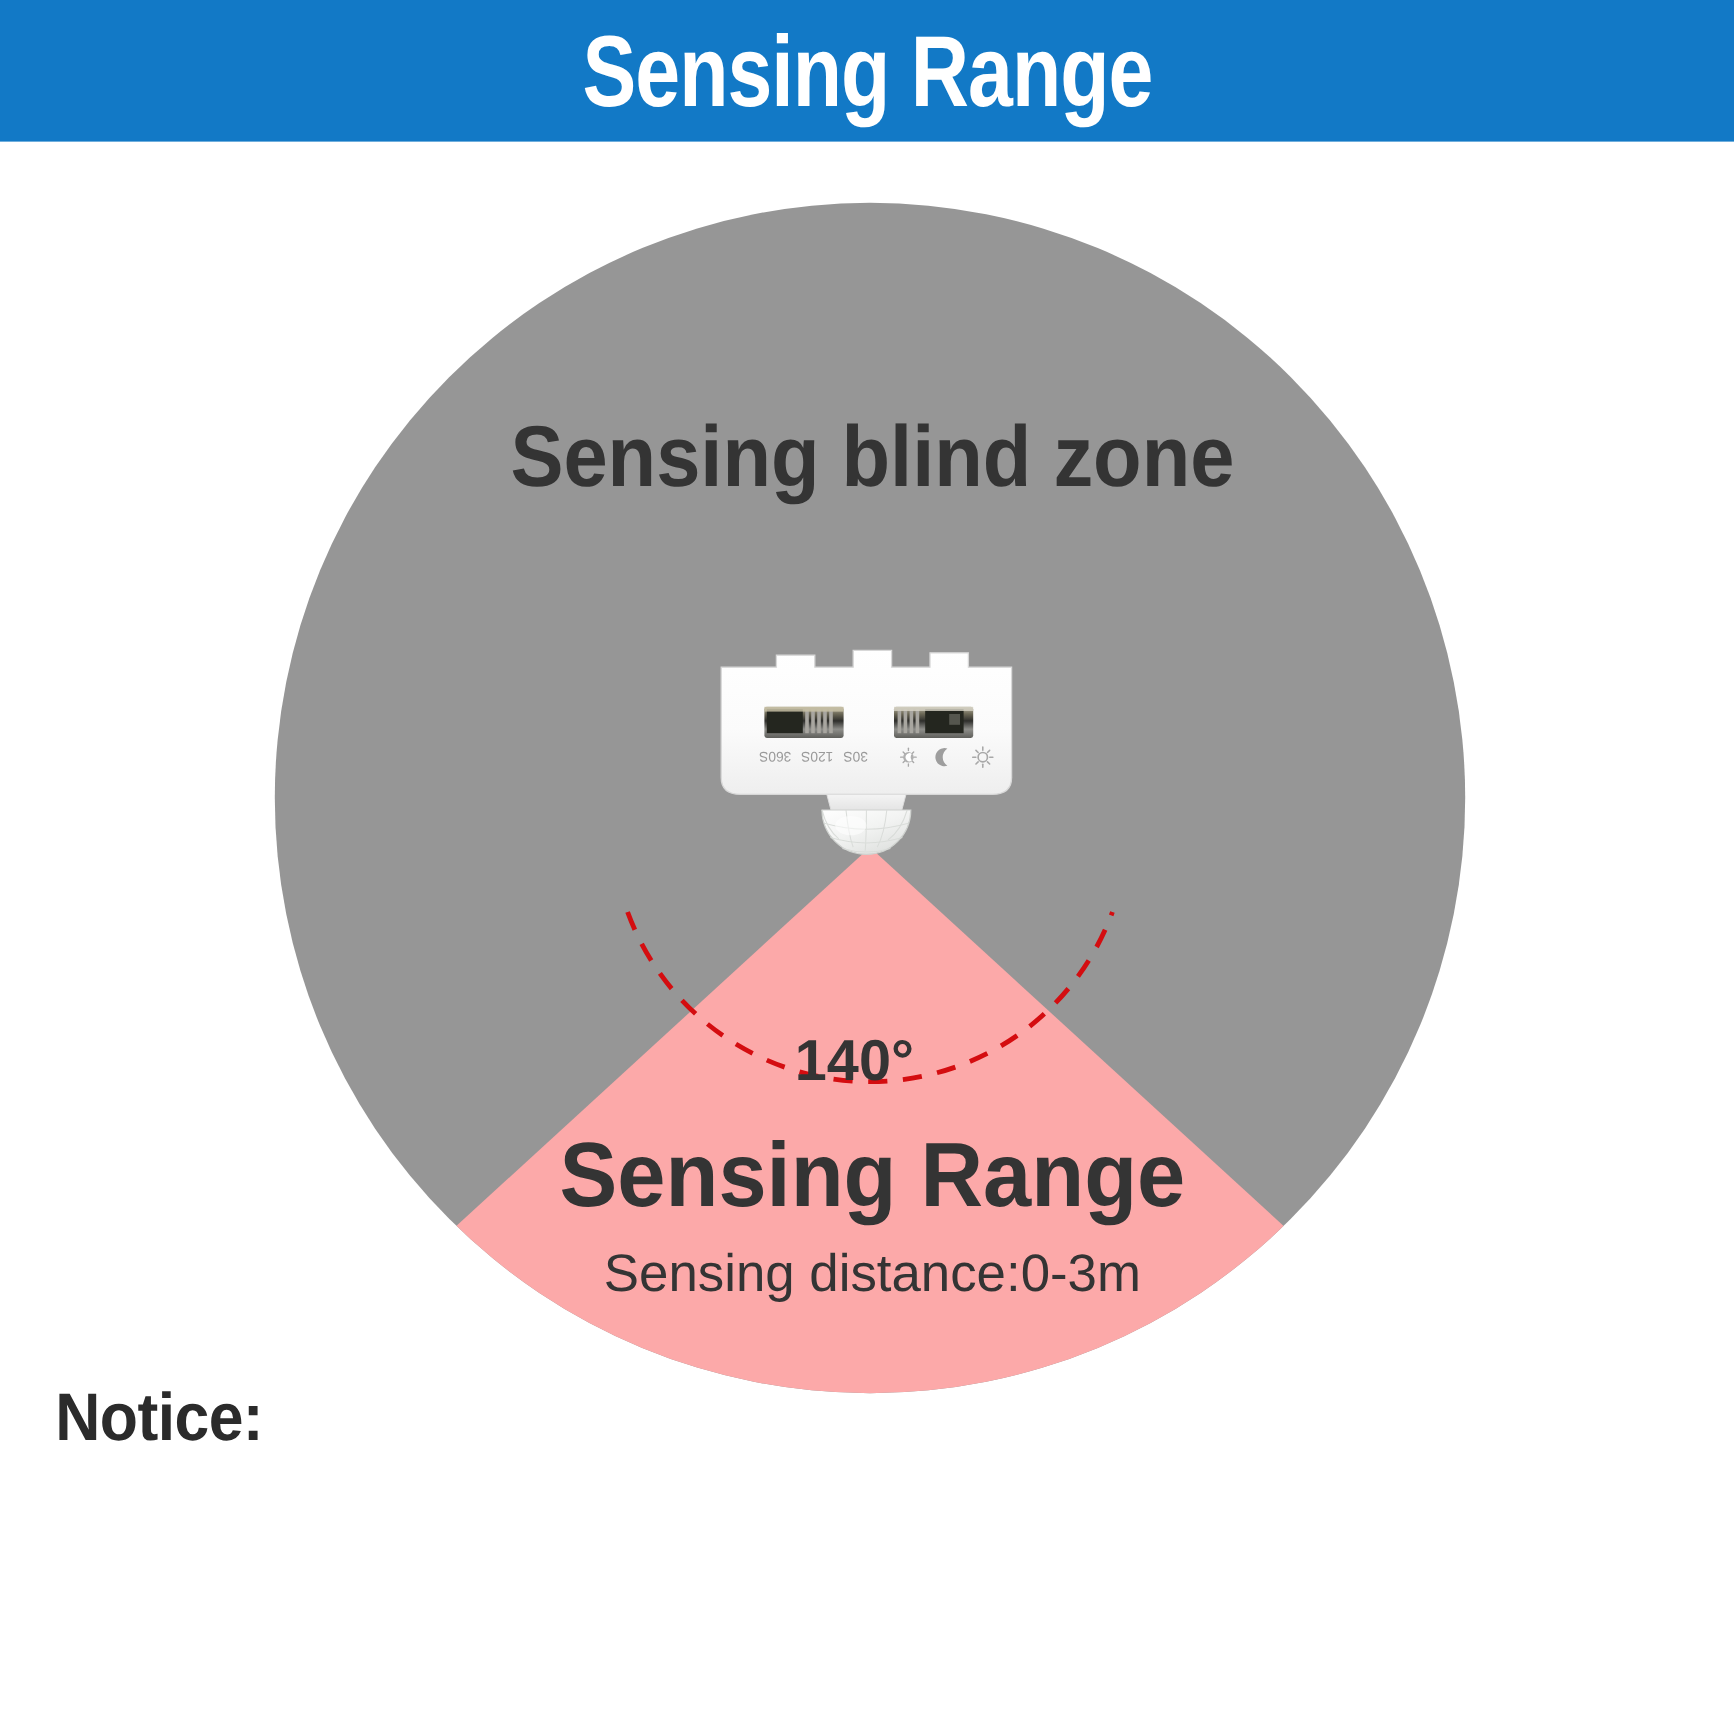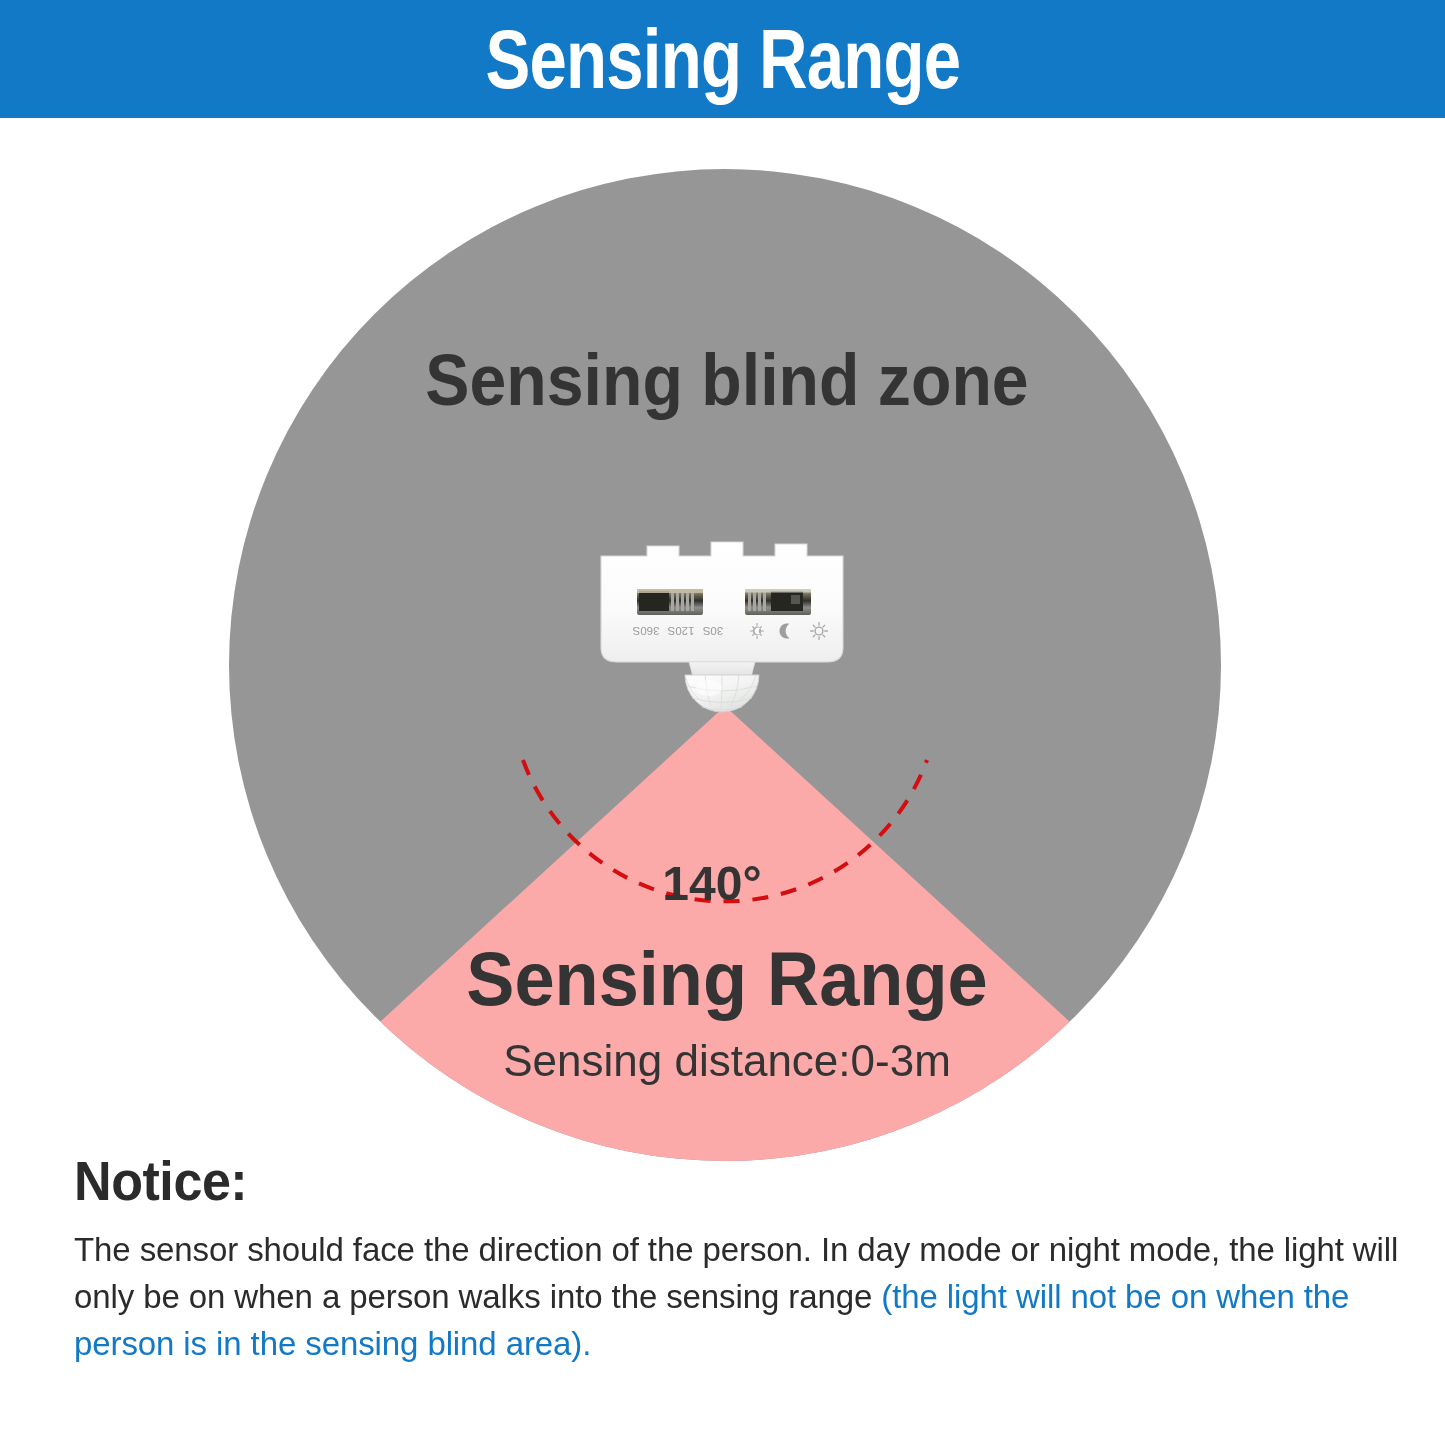--- a/index.html
+++ b/index.html
@@ -76,21 +76,20 @@
     fill: #9a9a9a;
     font-weight: normal;
   }
 
   
   #notice-block {
     position: absolute;
     left: 46px;
     top: 1152px;
     width: 1360px;
-    margin-left: 28px;
   }
   #notice-heading {
     font-family: "Liberation Sans Narrow", "Liberation Sans", sans-serif;
     font-weight: bold;
     font-size: 56px;
     color: #2b2b2b;
     letter-spacing: -0.5px;
     line-height: 1.05;
     margin: 0 0 16px 0;
     transform: scaleX(0.93);
@@ -255,16 +254,13 @@
           <path d="M109,171 q20,6 40,0"></path>
         </g>
         <ellipse cx="116" cy="152" rx="13" ry="8" fill="#ffffff" opacity="0.55"></ellipse>
       </g>
     </svg>
   </div>
 </div>
 
 <div id="notice-block">
   <div id="notice-heading">Notice:</div>
-  <div id="notice-body">
-    <span>The sensor should face the direction of the person. In day mode or night mode, the light will only be on when a person walks into the sensing range </span><span class="notice-blue">(the light will not be on when the person is in the sensing blind area).</span>
-  </div>
 </div>
 
 </body></html>

